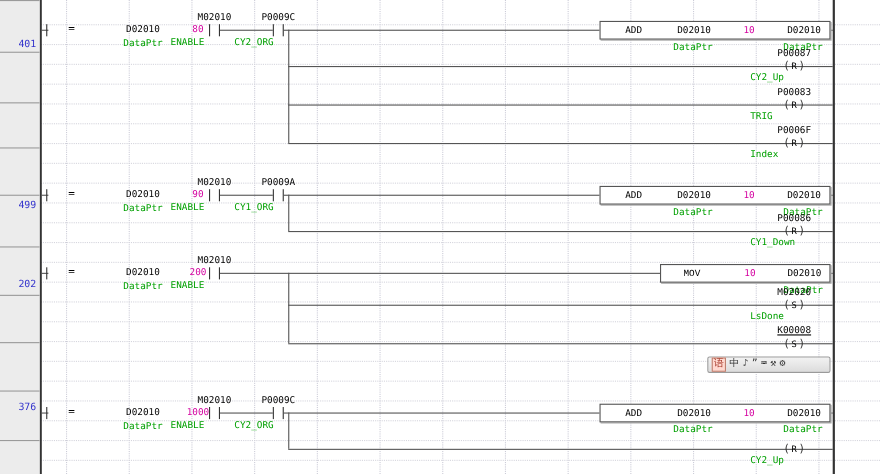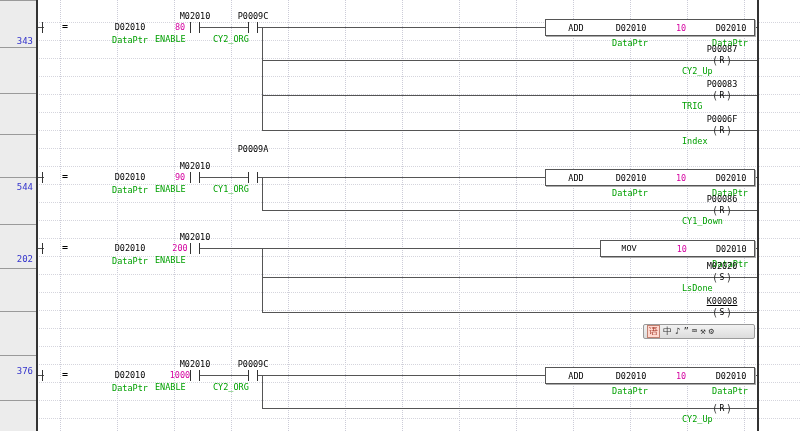--- a/index.html
+++ b/index.html
@@ -156,22 +156,22 @@
         <div class="gutter-row" style="top: 134px; height: 0px;"></div>
         <div class="gutter-row" style="top: 177px; height: 0px;"></div>
         <div class="gutter-row" style="top: 224px; height: 0px;"></div>
         <div class="gutter-row" style="top: 268px; height: 0px;"></div>
         <div class="gutter-row" style="top: 311px; height: 0px;"></div>
         <div class="gutter-row" style="top: 355px; height: 0px;"></div>
         <div class="gutter-row" style="top: 400px; height: 0px;"></div>
       </div>
   </div>
   <div id="rownums">
-      <div class="rownum" style="top: 36px;">343</div>
-      <div class="rownum" style="top: 182px;">544</div>
+      <div class="rownum" style="top: 36px;">401</div>
+      <div class="rownum" style="top: 182px;">499</div>
       <div class="rownum" style="top: 254px;">202</div>
       <div class="rownum" style="top: 366px;">376</div>
     </div>
 
   <div class="leftbus"></div>
   <div class="rightbus"></div>
 
   <div id="rungs">
       <div class="contact" style="left: 42px; top: 22px; width: 10px; height: 11px;">
         <div class="bar l"></div>
@@ -239,21 +239,21 @@
       <div class="contact" style="left: 190px; top: 172px; width: 10px; height: 11px;">
         <div class="bar l"></div>
         <div class="bar r"></div>
       </div>
       <div class="lbl-top" style="left: 155px; top: 161px; width: 80px;">M02010</div>
       <div class="lbl-bot" style="left: 155px; top: 184px; width: 80px;">ENABLE</div>
       <div class="contact" style="left: 248px; top: 172px; width: 10px; height: 11px;">
         <div class="bar l"></div>
         <div class="bar r"></div>
       </div>
-      <div class="lbl-top" style="left: 213px; top: 144px; width: 80px;">P0009A</div>
+      <div class="lbl-top" style="left: 213px; top: 161px; width: 80px;">P0009A</div>
       <div class="lbl-bot" style="left: 213px; top: 184px; width: 80px;">CY1_ORG</div>
       <div class="wire" style="left: 258px; top: 177px; width: 499px;"></div>
       <div class="wire" style="left: 200px; top: 177px; width: 48px;"></div>
       <div class="fb-sub" style="left: 605px; top: 188px; width: 50px;">DataPtr</div>
       <div class="fb-sub" style="left: 705px; top: 188px; width: 50px;">DataPtr</div>
       <div class="fb" style="left: 545px; top: 169px; width: 210px; height: 17px;">
         <div class="fb-cell" style="left: 0px; width: 60px;">ADD</div>
         <div class="fb-cell" style="left: 60px; width: 50px;">D02010</div>
         <div class="fb-cell num" style="left: 110px; width: 50px;">10</div>
         <div class="fb-cell" style="left: 160px; width: 50px;">D02010</div>

